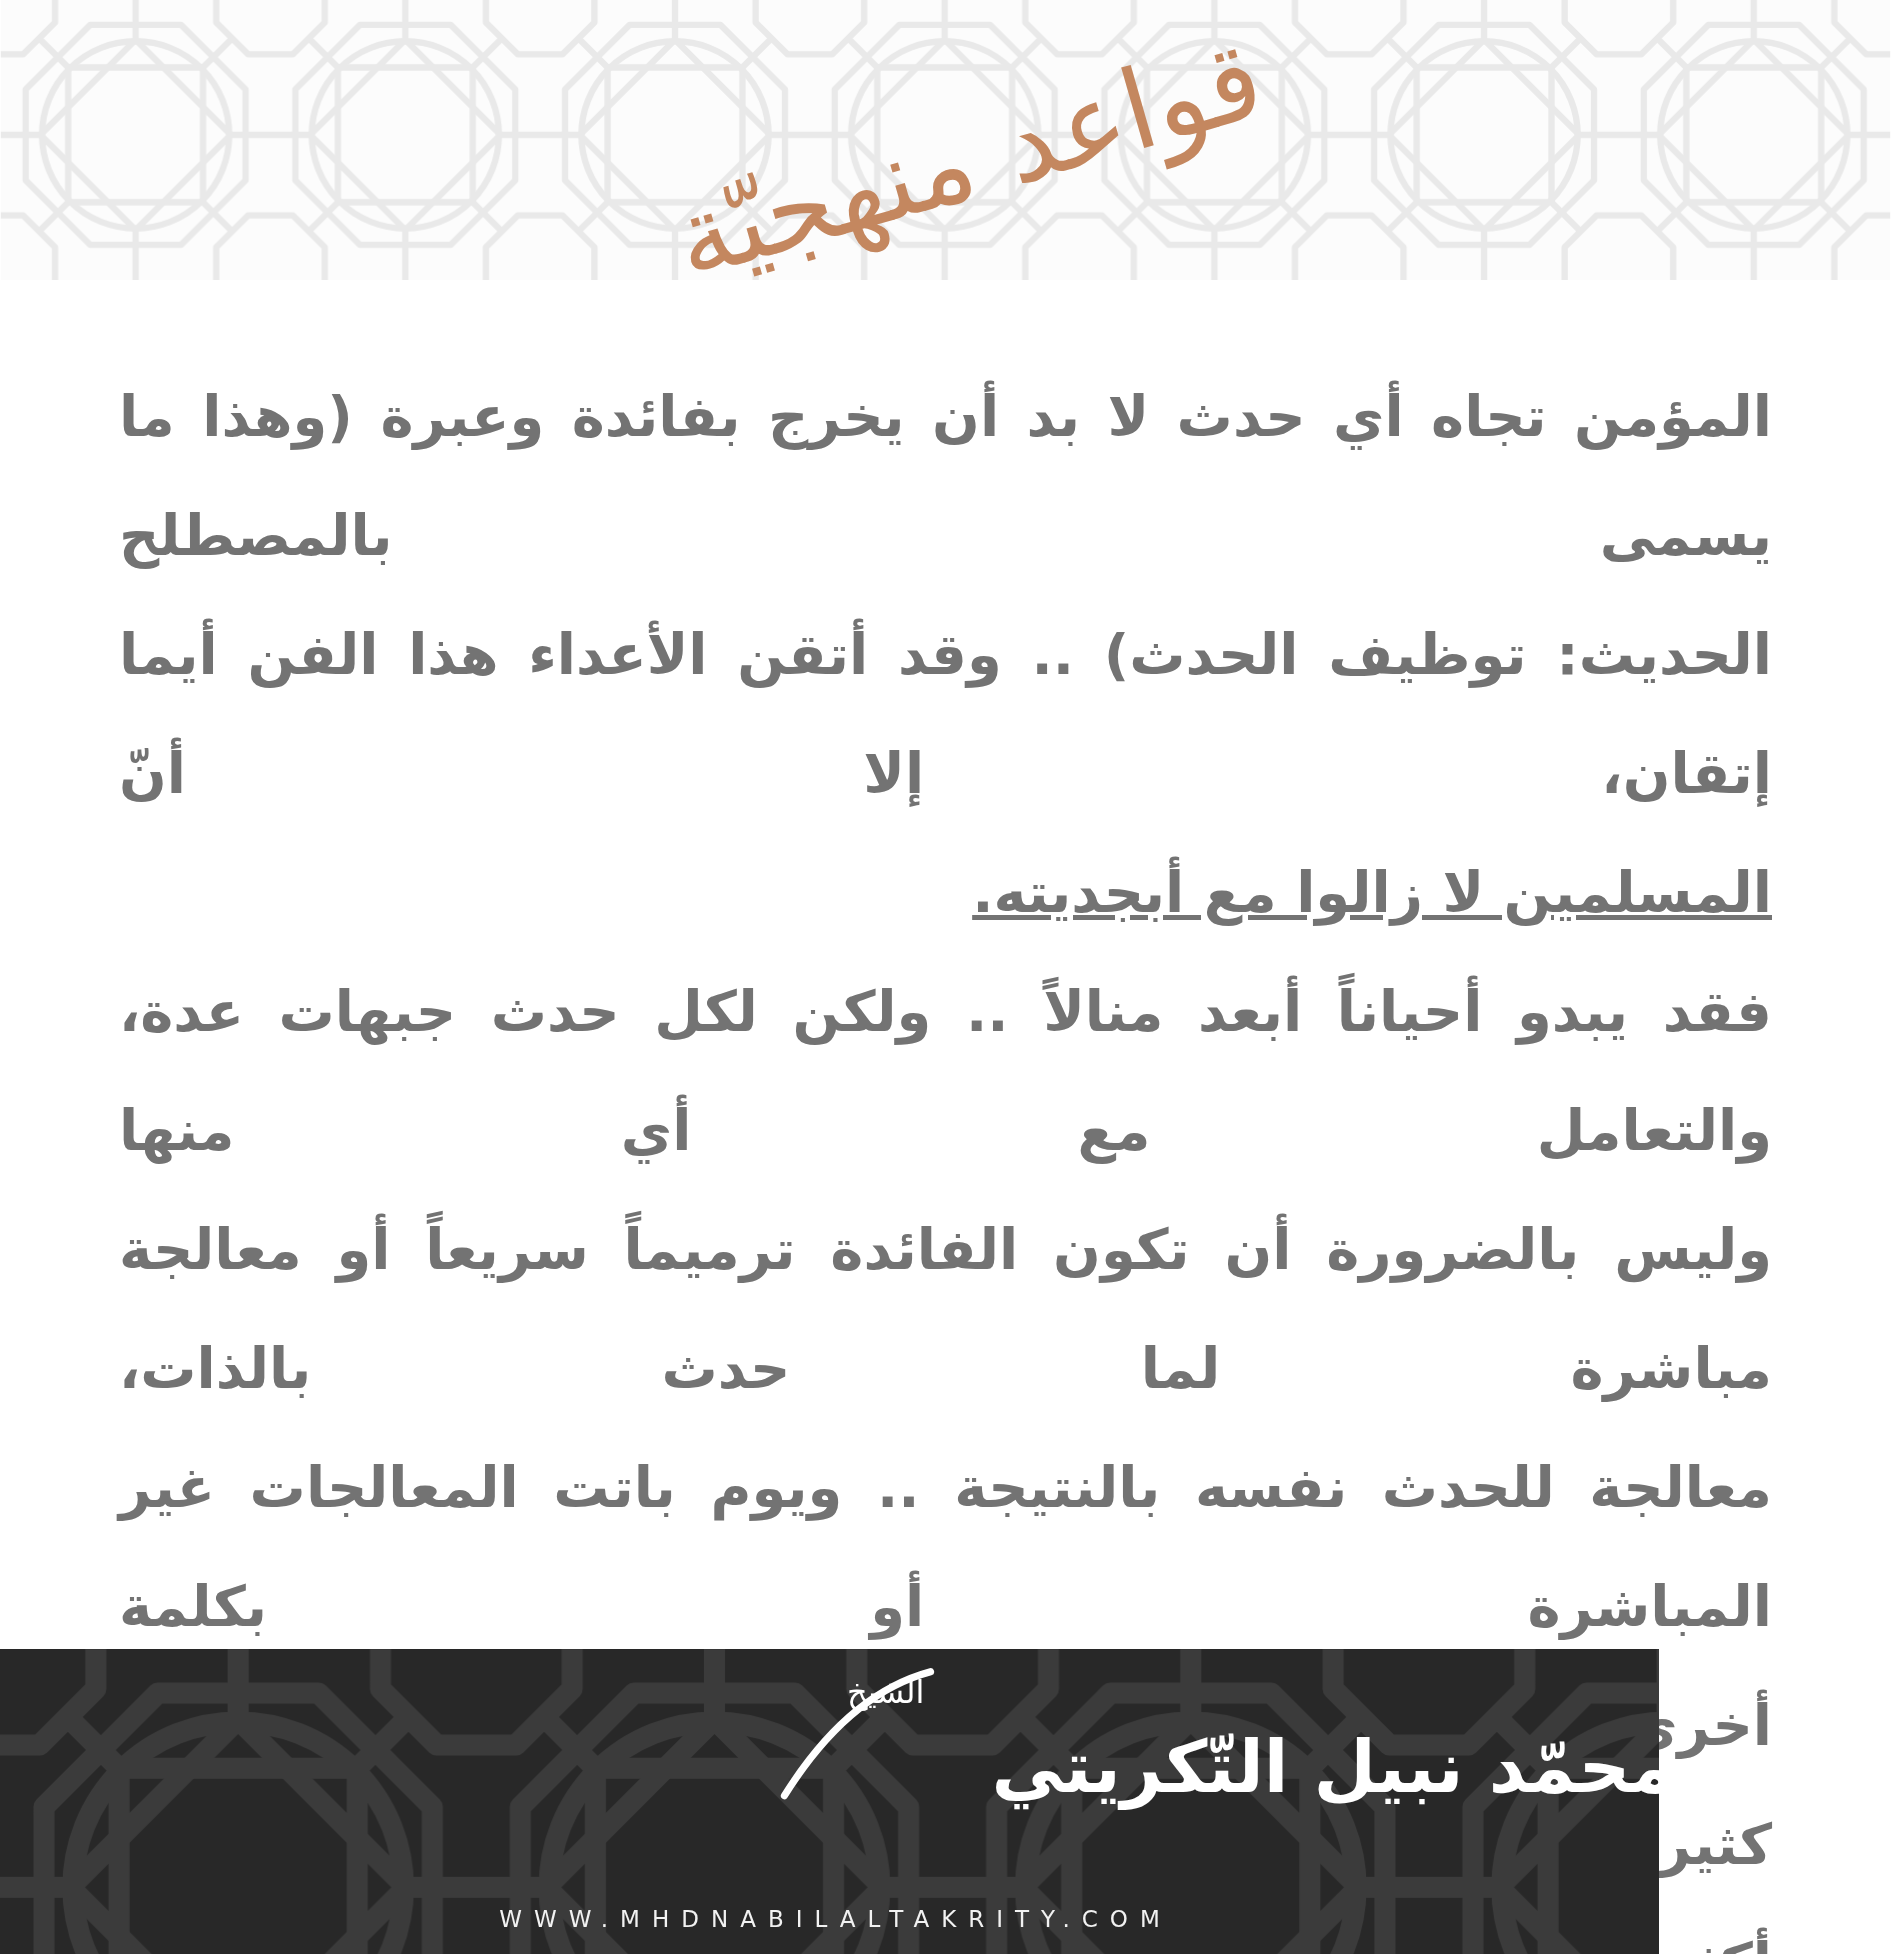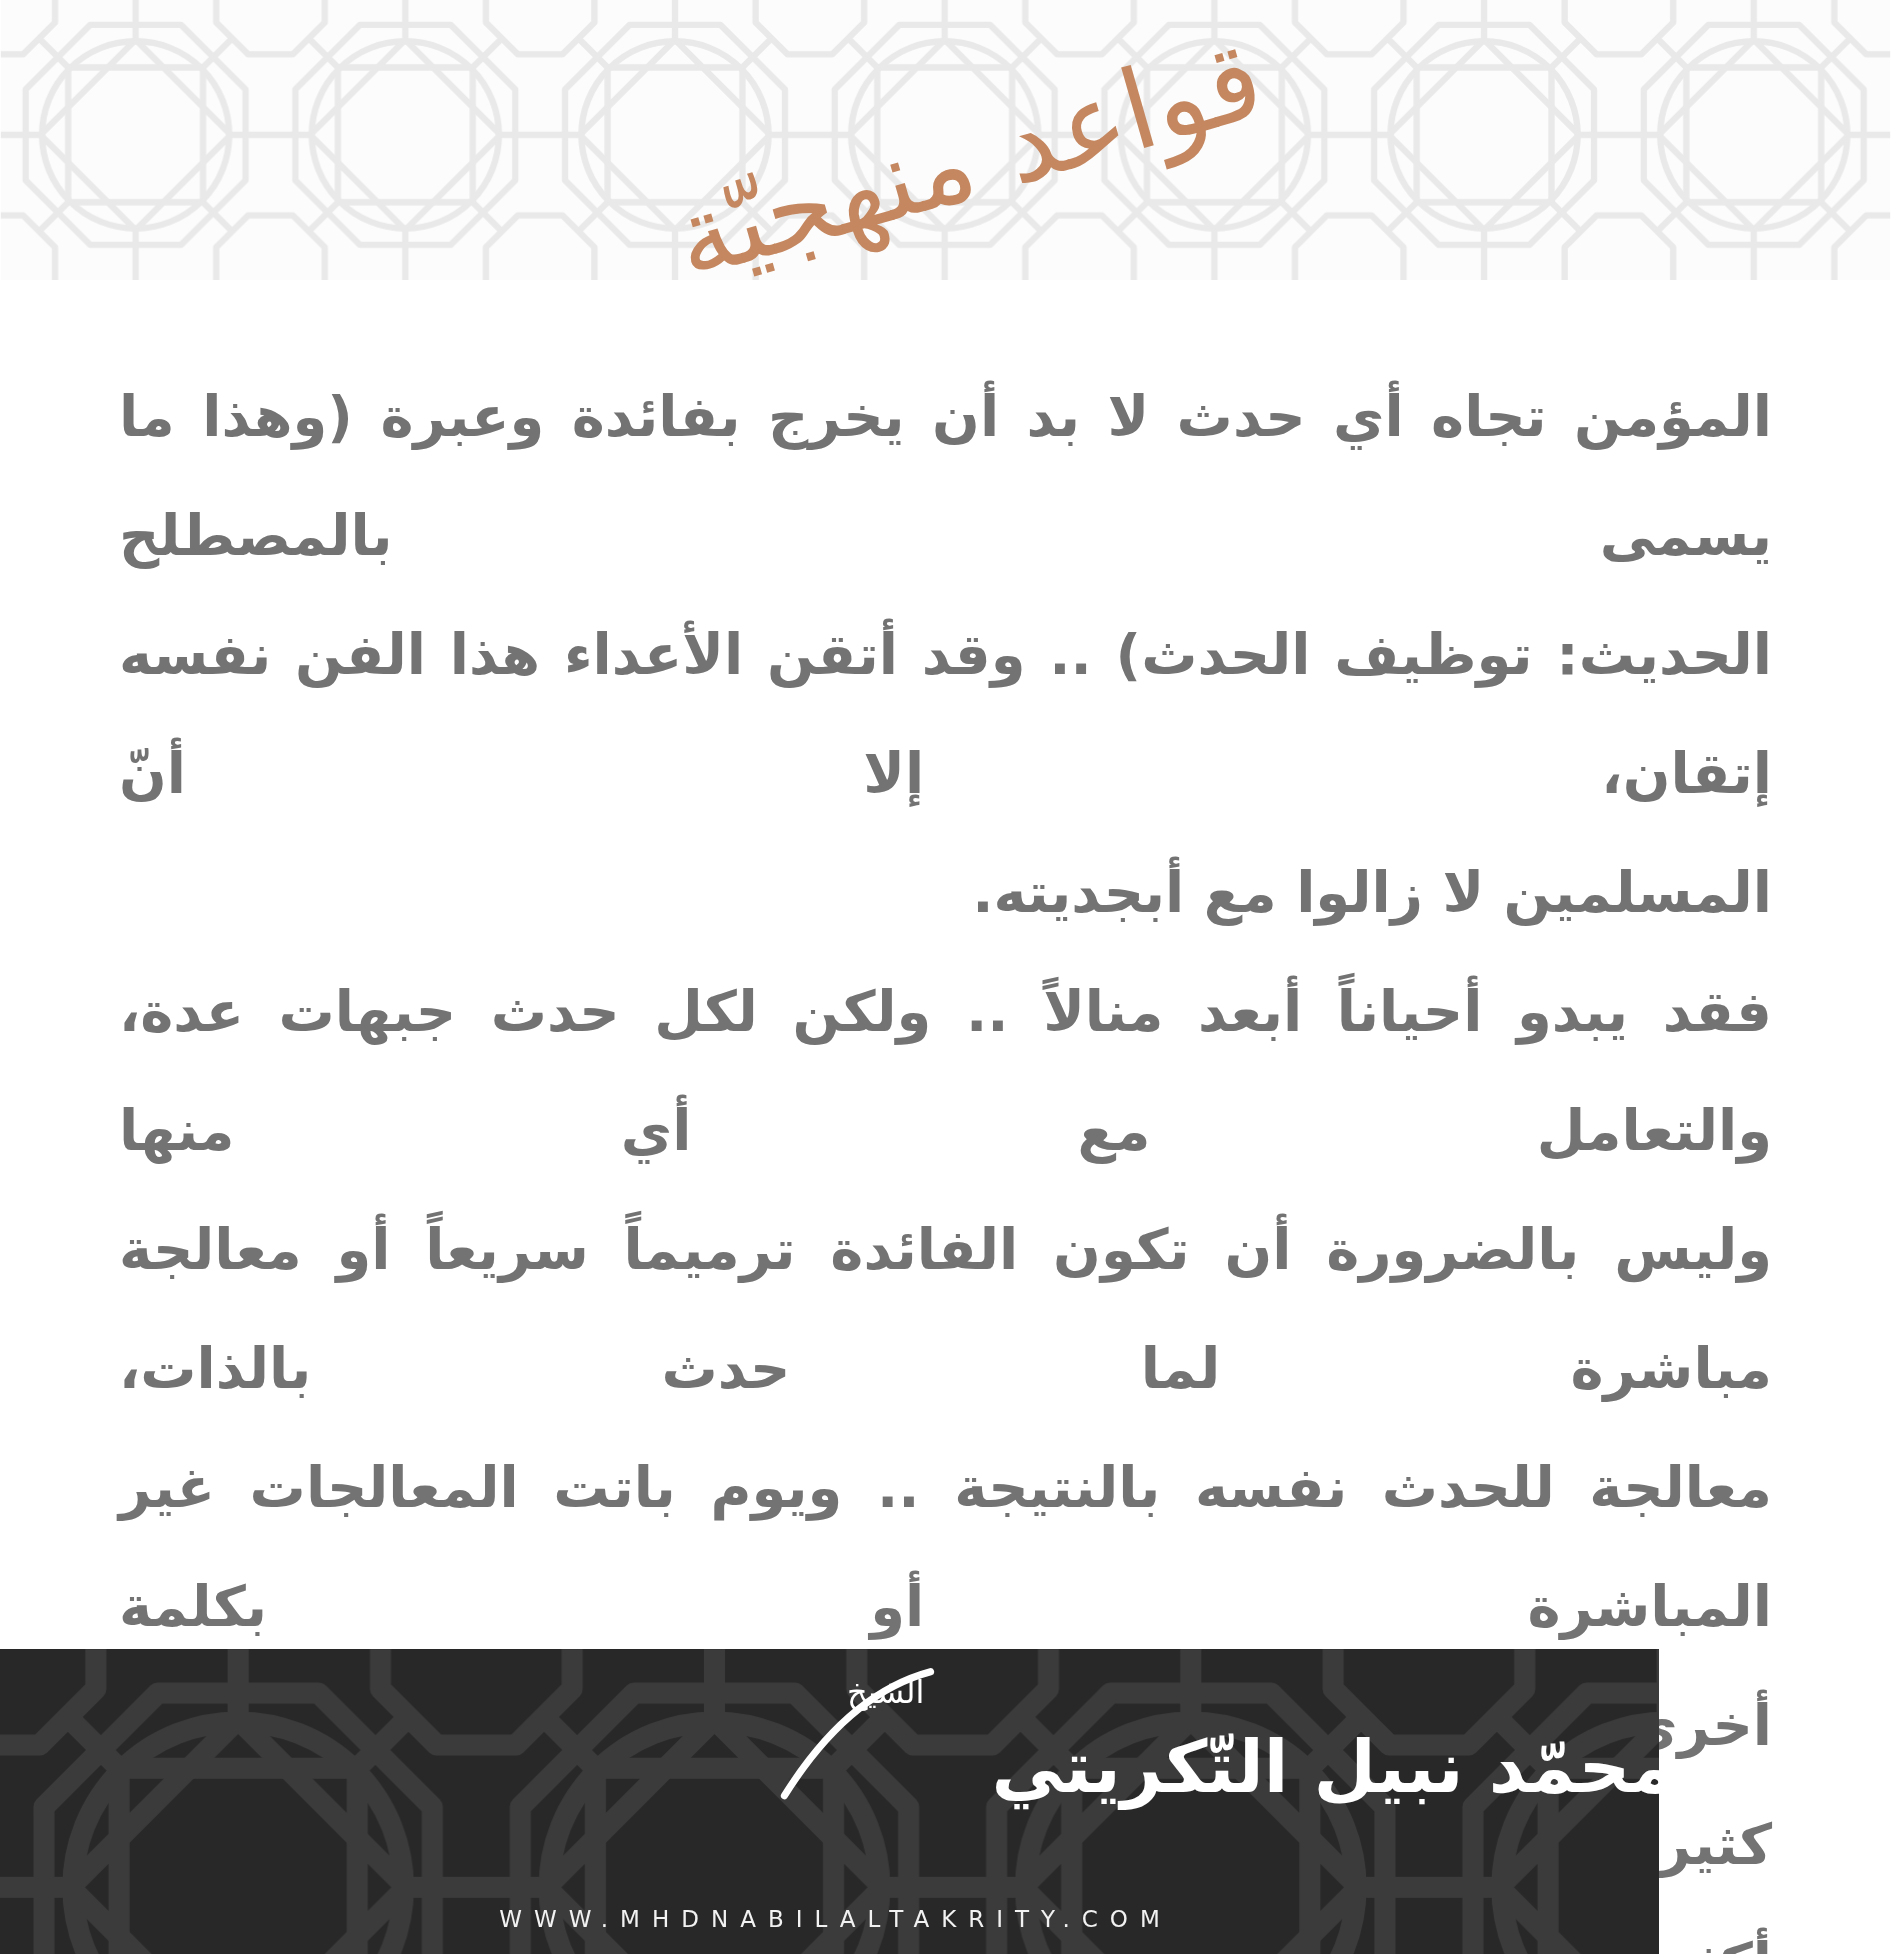--- a/index.html
+++ b/index.html
@@ -44,20 +44,21 @@
     line-height: 119px;
     color: #737373;
     text-align: justify;
     text-align-last: justify;
     text-justify: inter-word;
     margin: 0;
   }
   .text-line.para-end {
     text-align: right;
     text-align-last: right;
+    text-decoration: underline;
   }
 
   
   .footer {
     position: absolute;
     top: 1649px; left: 0;
     width: 1659px; height: 306px;
     background: #282828;
     overflow: hidden;
   }
@@ -135,21 +136,21 @@
     </defs>
     <rect x="0" y="0" width="2382" height="353" fill="#FCFCFC"></rect>
     <rect x="0" y="0" width="2382" height="353" fill="url(#pat-light)"></rect>
   </svg>
 </div>
 
 <h1 class="title">قواعد منهجيّة</h1>
 
 <main class="text-block">
   <p class="text-line">المؤمن تجاه أي حدث لا بد أن يخرج بفائدة وعبرة (وهذا ما يسمى بالمصطلح</p>
-  <p class="text-line">الحديث: توظيف الحدث) .. وقد أتقن الأعداء هذا الفن نفسه إتقان، إلا أنّ</p>
+  <p class="text-line">الحديث: توظيف الحدث) .. وقد أتقن الأعداء هذا الفن أيما إتقان، إلا أنّ</p>
   <p class="text-line para-end">المسلمين لا زالوا مع أبجديته.</p>
   <p class="text-line">فقد يبدو أحياناً أبعد منالاً .. ولكن لكل حدث جبهات عدة، والتعامل مع أي منها</p>
   <p class="text-line">وليس بالضرورة أن تكون الفائدة ترميماً سريعاً أو معالجة مباشرة لما حدث بالذات،</p>
   <p class="text-line">معالجة للحدث نفسه بالنتيجة .. ويوم باتت المعالجات غير المباشرة أو بكلمة</p>
   <p class="text-line">أخرى الحلول طويلة الأمد لا تقنعنا ولا ترضينا .. فقدنا فرصاً كثيرة .. وأضعنا</p>
   <p class="text-line para-end">أكثر من مبادرة.</p>
 </main>
 
 <footer class="footer">
   <svg class="footer-pattern" width="1891" height="306" viewBox="0 0 2382 385">

